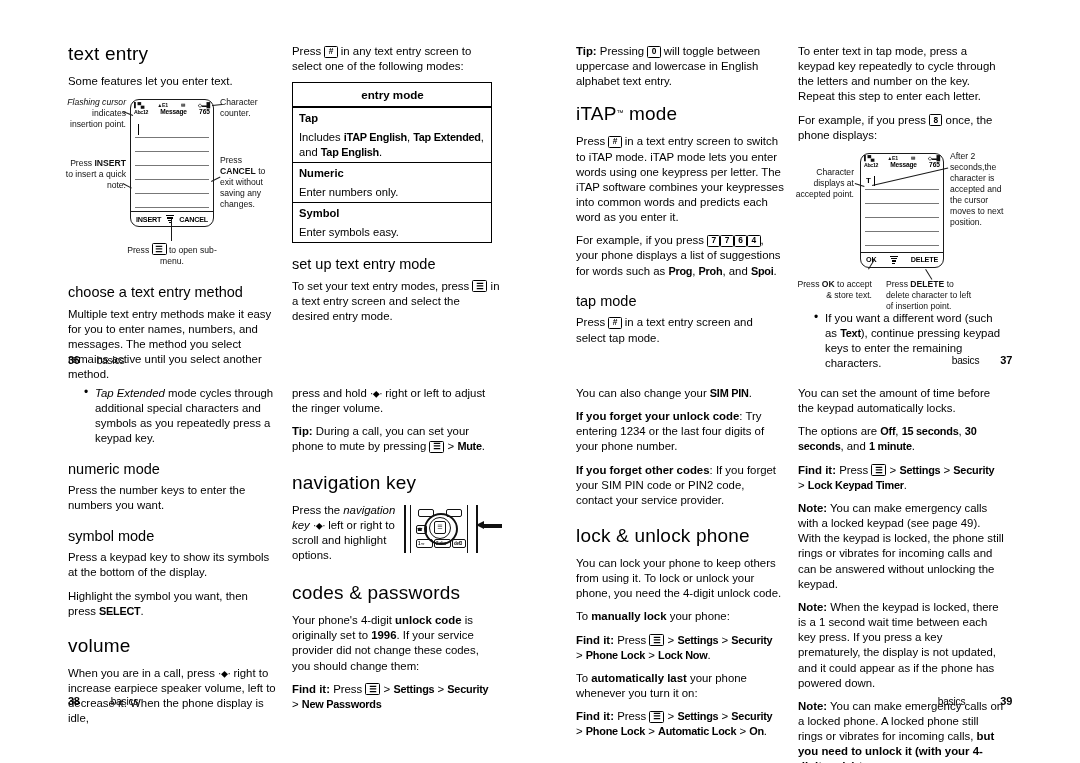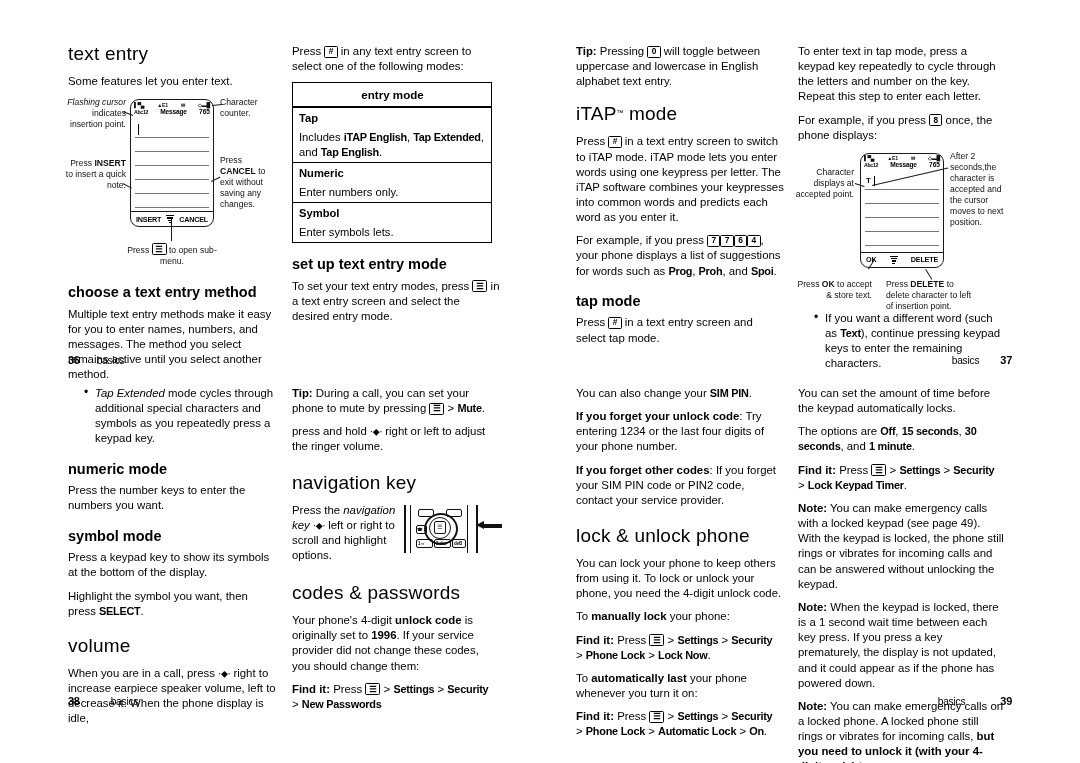--- a/index.html
+++ b/index.html
@@ -34,21 +34,21 @@
 
   h1.sec {
     font-size: 19px;
     font-weight: 400;
     letter-spacing: 0.2px;
     margin: 0 0 9px 0;
     line-height: 1.1;
   }
   h2.sub {
     font-size: 14.5px;
-    font-weight: 700;
+    font-weight: 400;
     margin: 14px 0 6px 0;
     line-height: 1.15;
   }
   p {
     font-size: 11.4px;
     line-height: 1.33;
     margin: 0 0 8px 0;
   }
   p.tight { margin-bottom: 6px; }
   b, strong { font-weight: bold; }
@@ -426,21 +426,21 @@
       <tr class="sep">
         <td class="modename">Numeric</td>
       </tr>
       <tr>
         <td>Enter numbers only.</td>
       </tr>
       <tr class="sep">
         <td class="modename">Symbol</td>
       </tr>
       <tr>
-        <td>Enter symbols lets.</td>
+        <td>Enter symbols easy.</td>
       </tr>
     </tbody>
       </table>
 
     <h2 class="sub" style="margin-top:13px;">set up text entry mode</h2>
     <p><span>To set your text entry modes, press </span><span class="key menu">☰</span><span> in a text entry screen and select the desired entry mode.</span></p>
   </div>
 
   <div class="col c3 top">
     <p><b>Tip:</b><span> Pressing </span><span class="key">0</span><span> will toggle between uppercase and lowercase in English alphabet text entry.</span></p>
@@ -523,23 +523,23 @@
 
     <h2 class="sub" style="margin-top:14px;">symbol mode</h2>
     <p>Press a keypad key to show its symbols at the bottom of the display.</p>
     <p><span>Highlight the symbol you want, then press </span><span class="cond">SELECT</span><span>.</span></p>
 
     <h1 class="sec" style="margin-top:17px;">volume</h1>
     <p><span>When you are in a call, press </span><span class="navglyph">·⬥·</span><span> right to increase earpiece speaker volume, left to decrease it. When the phone display is idle,</span></p>
   </div>
 
   <div class="col c2 bot">
+    <p><span>press and hold </span><span class="navglyph">·⬥·</span><span> right or left to adjust the ringer volume.</span></p>
+
     <p><b>Tip:</b><span> During a call, you can set your phone to mute by pressing </span><span class="key menu">☰</span><span> &gt; </span><span class="cond">Mute</span><span>.</span></p>
-
-    <p><span>press and hold </span><span class="navglyph">·⬥·</span><span> right or left to adjust the ringer volume.</span></p>
 
     <h1 class="sec" style="margin-top:18px;">navigation key</h1>
 
     <div style="position:relative; min-height:58px;">
       <p style="width:105px;"><span>Press the </span><em>navigation key</em> <span class="navglyph">·⬥·</span><span> left or right to scroll and highlight options.</span></p>
       <div class="navkeyimg" style="position:absolute; left:104px; top:0px;">
         <div class="bezel"></div>
         <div class="bezel2"></div>
         <div class="kb" style="left:22px; top:6px; width:14px; height:6px;"></div>
         <div class="kb" style="left:50px; top:6px; width:14px; height:6px;"></div>

